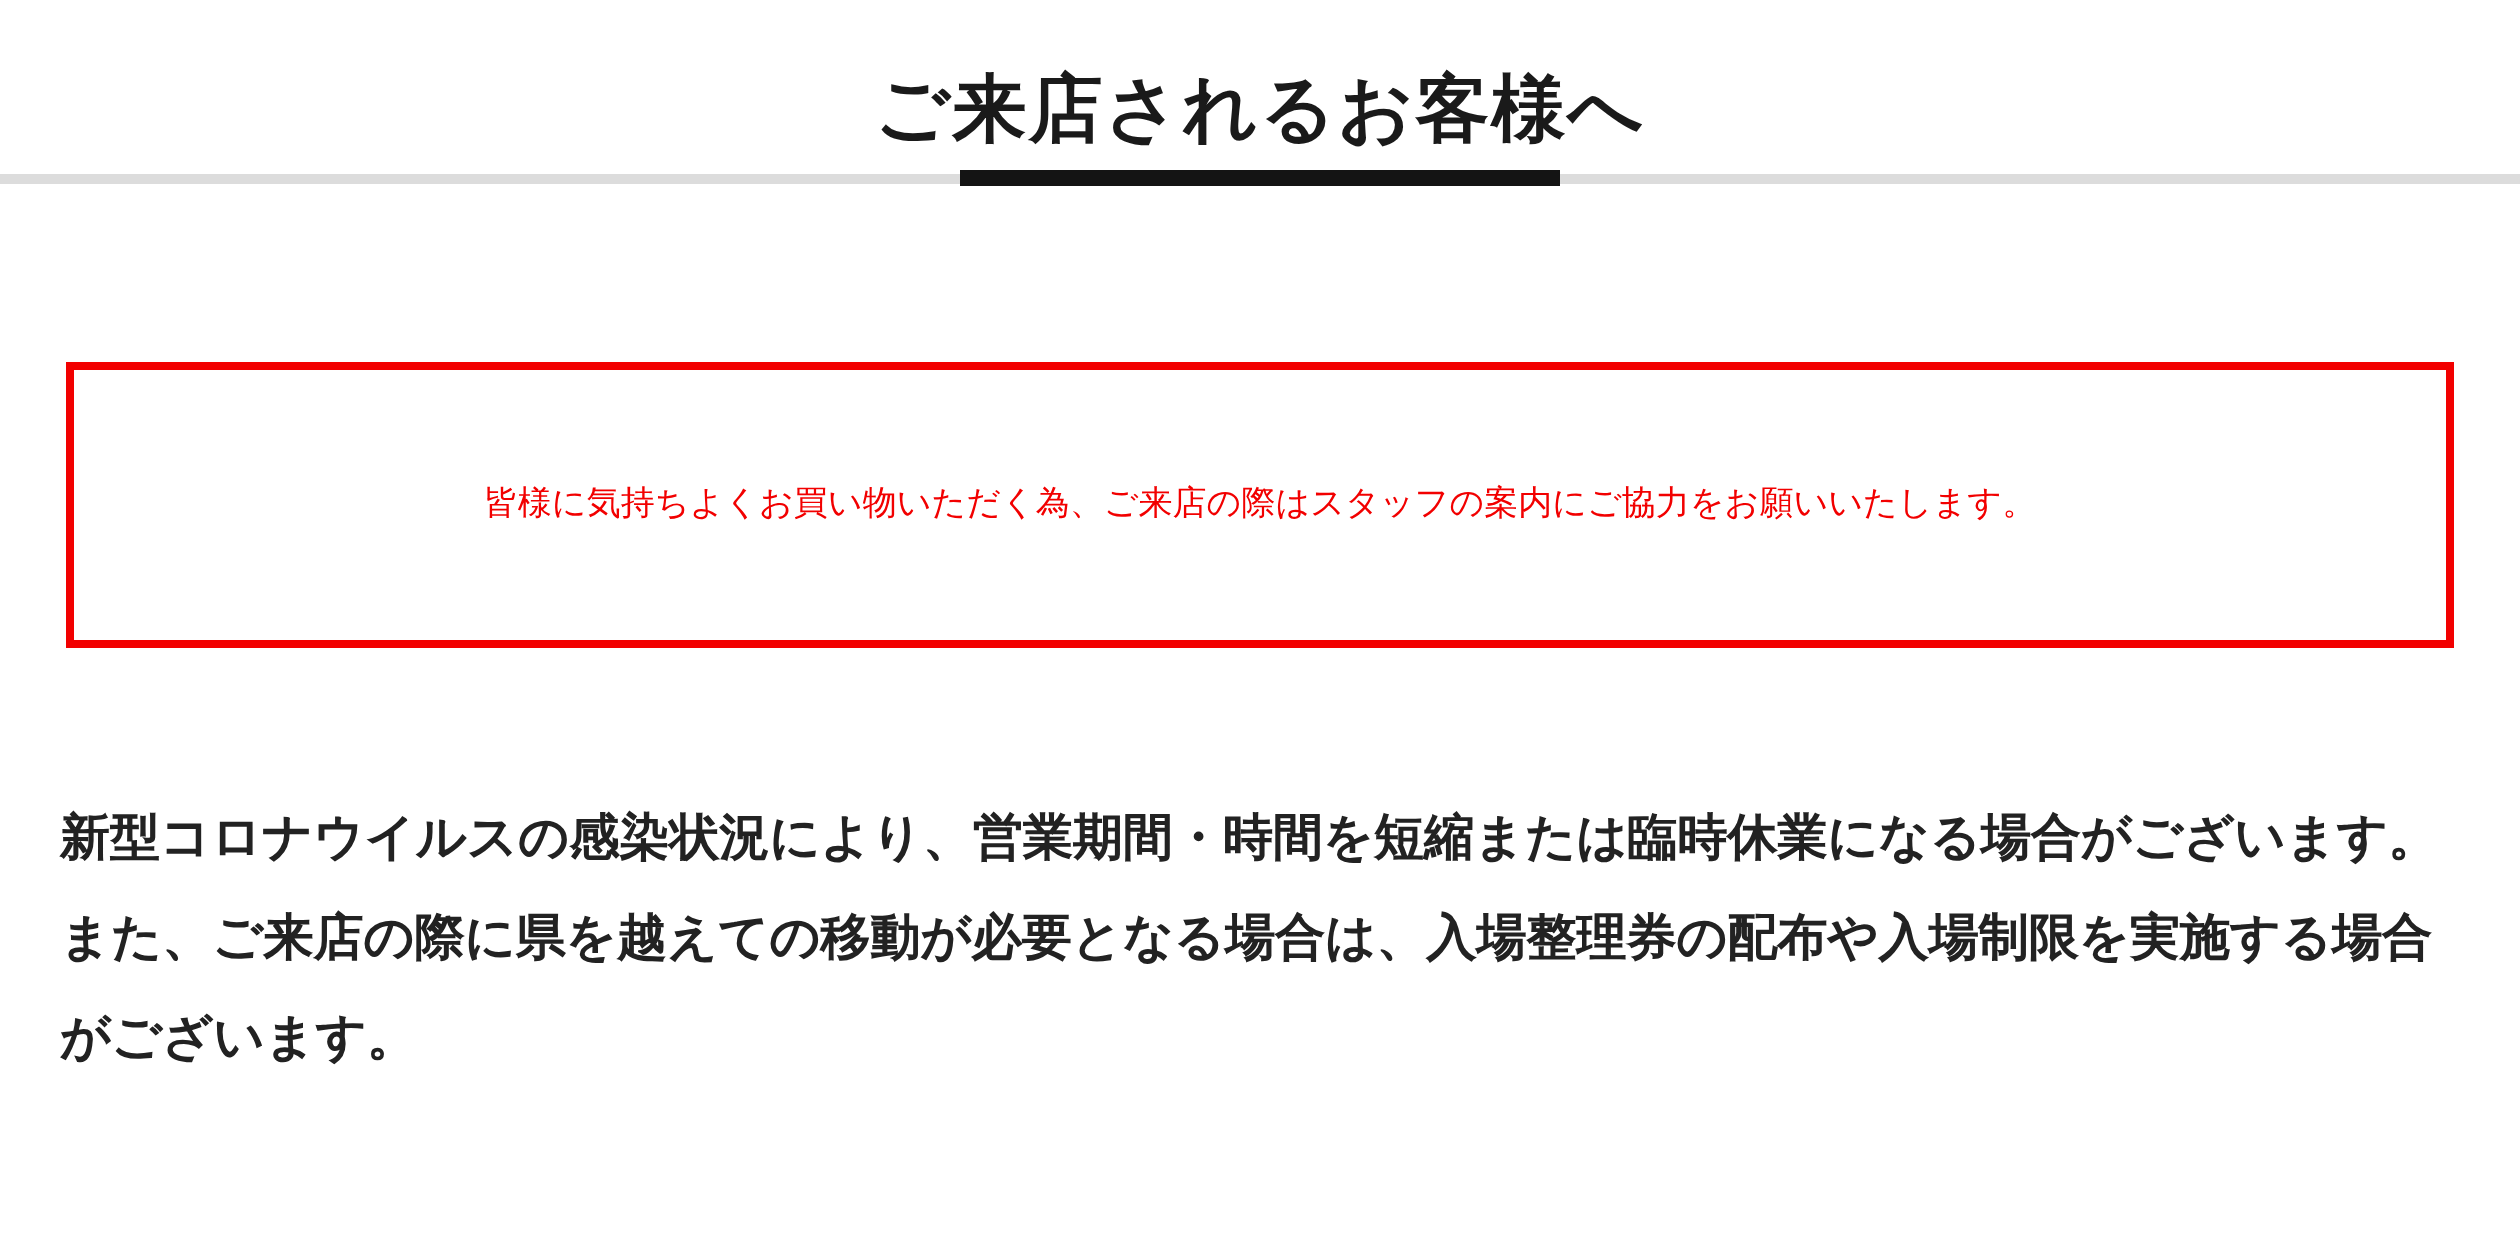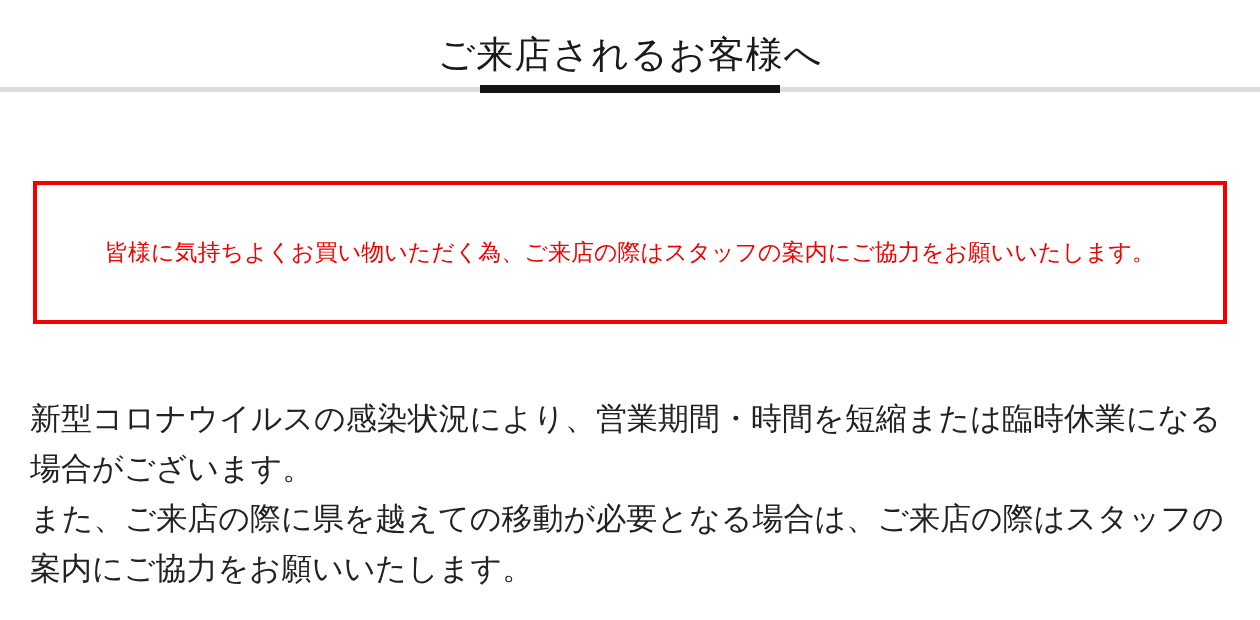--- a/index.html
+++ b/index.html
@@ -14,21 +14,21 @@
     background: #ffffff;
     overflow: hidden;
     font-family: "Liberation Sans", "DejaVu Sans", sans-serif;
   }
   
   .page-title {
     margin: 0;
     padding-top: 35px;
     text-align: center;
     font-size: 37px;
-    font-weight: 400;
+    font-weight: 700;
     letter-spacing: 1px;
     color: #1a1a1a;
     line-height: 1.1;
   }
   .divider {
     position: relative;
     margin-top: 11px;
     height: 5px;
     background: #dcdcdc;
   }
@@ -48,31 +48,32 @@
     border-style: solid;
     border-width: 4px;
     display: flex;
     align-items: center;
     justify-content: center;
     box-sizing: content-box;
   }
   .notice-text {
     margin: 0;
     padding: 0 20px;
-    font-size: 23px;
+    font-size: 17px;
     text-align: center;
     line-height: 1.5;
   }
   
   .body-copy {
     margin: 70px 30px 0 30px;
-    font-size: 31px;
+    font-size: 25px;
     line-height: 50px;
     color: #222222;
     word-break: normal;
+    font-weight: bold;
   }
   .body-copy p {
     margin: 0;
   }
 </style>
 </head>
 <body>
 
 <div class="page">
 
@@ -82,16 +83,16 @@
       <span class="divider-accent"></span>
     </div>
   </header>
 
   <section class="notice-box" style="border-color: rgb(242, 0, 0);">
     <p class="notice-text" style="color: rgb(242, 0, 0);">皆様に気持ちよくお買い物いただく為、ご来店の際はスタッフの案内にご協力をお願いいたします。</p>
   </section>
 
   <section class="body-copy">
     <p>新型コロナウイルスの感染状況により、営業期間・時間を短縮または臨時休業になる場合がございます。</p>
-    <p>また、ご来店の際に県を越えての移動が必要となる場合は、ご来店の際はスタッフの案内にご協力をお願いいたします。</p>
+    <p>また、ご来店の際に県を越えての移動が必要となる場合は、入場整理券の配布や入場制限を実施する場合がございます。</p>
   </section>
 
 </div>
 
 </body></html>

